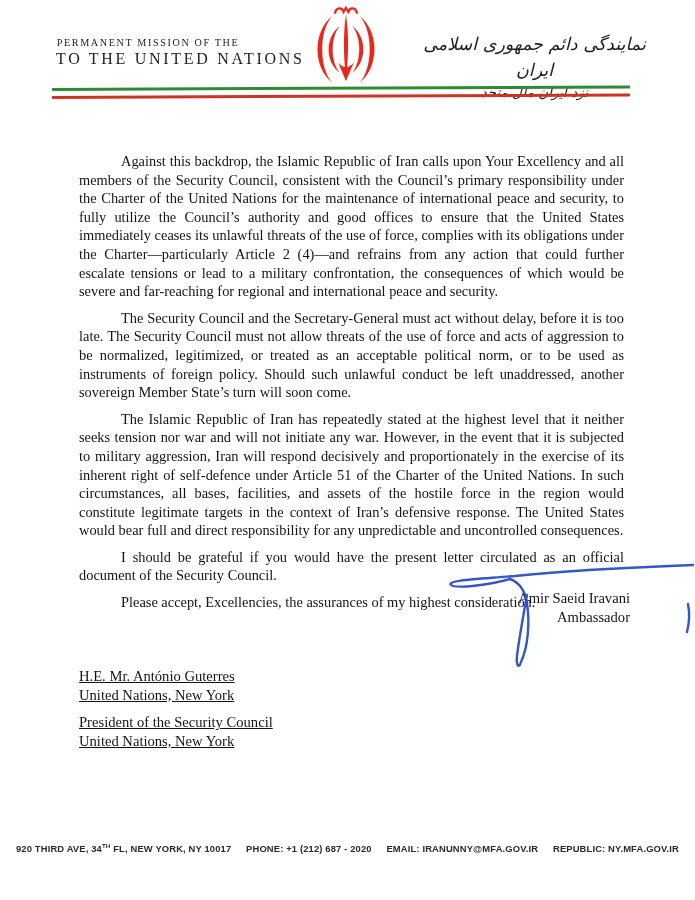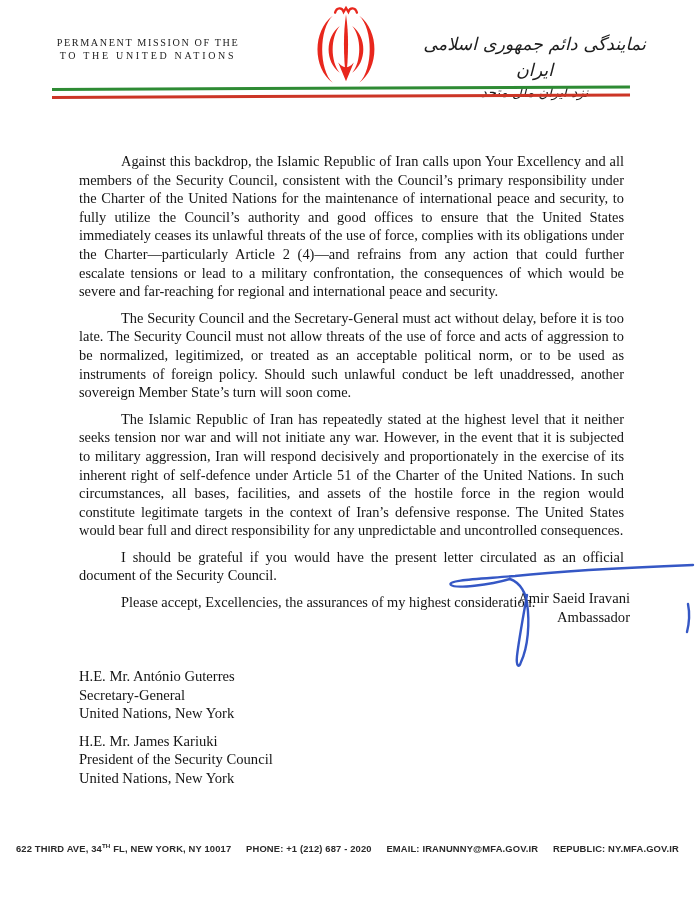--- a/index.html
+++ b/index.html
@@ -5,21 +5,21 @@
   html,body{margin:0;padding:0;background:#e9e9e9;}
   .page{
     position:relative;width:695px;height:900px;background:#ffffff;
     margin:0 auto;overflow:hidden;
     font-family:"Liberation Serif", serif;color:#161616;
   }
   
   .header-left{position:absolute;left:56px;top:37px;width:184px;text-align:center;color:#222;}
   .hl1{font-size:10.2px;letter-spacing:1.6px;white-space:nowrap;text-align:center;}
   .hl2{font-size:13.8px;font-weight:bold;letter-spacing:0.4px;margin-top:2px;white-space:nowrap;}
-  .hl3{font-size:10px;letter-spacing:2.7px;margin-top:2px;white-space:nowrap;font-family:Liberation Serif, serif;}
+  .hl3{font-size:16px;letter-spacing:2.7px;margin-top:2px;white-space:nowrap;font-family:Liberation Serif, serif;}
   .emblem{position:absolute;left:307px;top:5px;width:78px;height:87px;}
   .header-farsi{
     position:absolute;right:48px;top:31px;width:225px;text-align:center;
     direction:rtl;font-family:"DejaVu Sans", sans-serif;font-style:italic;color:#1d1d1d;
   }
   .hf1{font-size:17.5px;line-height:1.5;}
   .hf2{font-size:13.5px;line-height:1.2;}
   .rules{position:absolute;left:52px;top:88px;width:578px;transform:rotate(-0.25deg);transform-origin:left center;}
   .rule-green{height:3px;background:#2e8b34;}
   .rule-red{height:3px;background:#cc3526;margin-top:5px;}
@@ -28,21 +28,21 @@
   .body-text p{
     margin:0 0 8px 0;text-align:justify;text-indent:42px;
     font-size:14.4px;line-height:18.6px;color:#141414;
   }
   
   .signoff{position:absolute;top:589px;left:450px;width:180px;text-align:right;
     font-size:14.6px;line-height:19px;color:#141414;}
   .signature-svg{position:absolute;left:380px;top:550px;width:315px;height:130px;pointer-events:none;}
   
   .addressees{position:absolute;left:79px;top:667px;font-size:14.6px;line-height:18.6px;color:#141414;}
-  .addressee{margin-bottom:9px;}
+  .addressee{margin-bottom:9px;text-decoration:underline;}
   
   .footer{
     position:absolute;left:0;top:842px;width:100%;text-align:center;
     font-family:"Liberation Sans", sans-serif;font-size:9.4px;font-weight:600;
     color:#2a2a2a;letter-spacing:0.15px;white-space:nowrap;
   }
   .footer .seg{display:inline-block;margin:0 6px;}
   .footer sup{font-size:6.2px;vertical-align:4px;}
 </style>
 </head>
@@ -98,30 +98,28 @@
     <g fill="none" stroke="#2b4fc2" stroke-width="2.4" stroke-linecap="round" opacity="0.95">
       <path d="M313 15 C260 17 180 21 135 26 C100 29 66 30 71 35 C75 39 110 35 130 29"></path>
       <path d="M130 29 C141 33 146 44 147 53 C150 73 148 97 141 112 C139 119 136 116 137 106 C139 89 144 62 147 45"></path>
       <path d="M308 54 C310 64 309 74 307 82"></path>
     </g>
   </svg>
 
   <div class="addressees">
     <div class="addressee">
       <div>H.E. Mr. António Guterres</div>
-      <div>Secretary-General</div>
       <div>United Nations, New York</div>
     </div>
     <div class="addressee">
-      <div>H.E. Mr. James Kariuki</div>
       <div>President of the Security Council</div>
       <div>United Nations, New York</div>
     </div>
   </div>
 
   <div class="footer">
-    <span class="seg"><span>622 THIRD AVE, 34</span><sup>TH</sup><span> FL, NEW YORK, NY 10017</span></span>
+    <span class="seg"><span>920 THIRD AVE, 34</span><sup>TH</sup><span> FL, NEW YORK, NY 10017</span></span>
     <span class="seg">PHONE: +1 (212) 687 - 2020</span>
     <span class="seg">EMAIL: IRANUNNY@MFA.GOV.IR</span>
     <span class="seg">REPUBLIC: NY.MFA.GOV.IR</span>
   </div>
 
 </div>
 
 </body></html>

